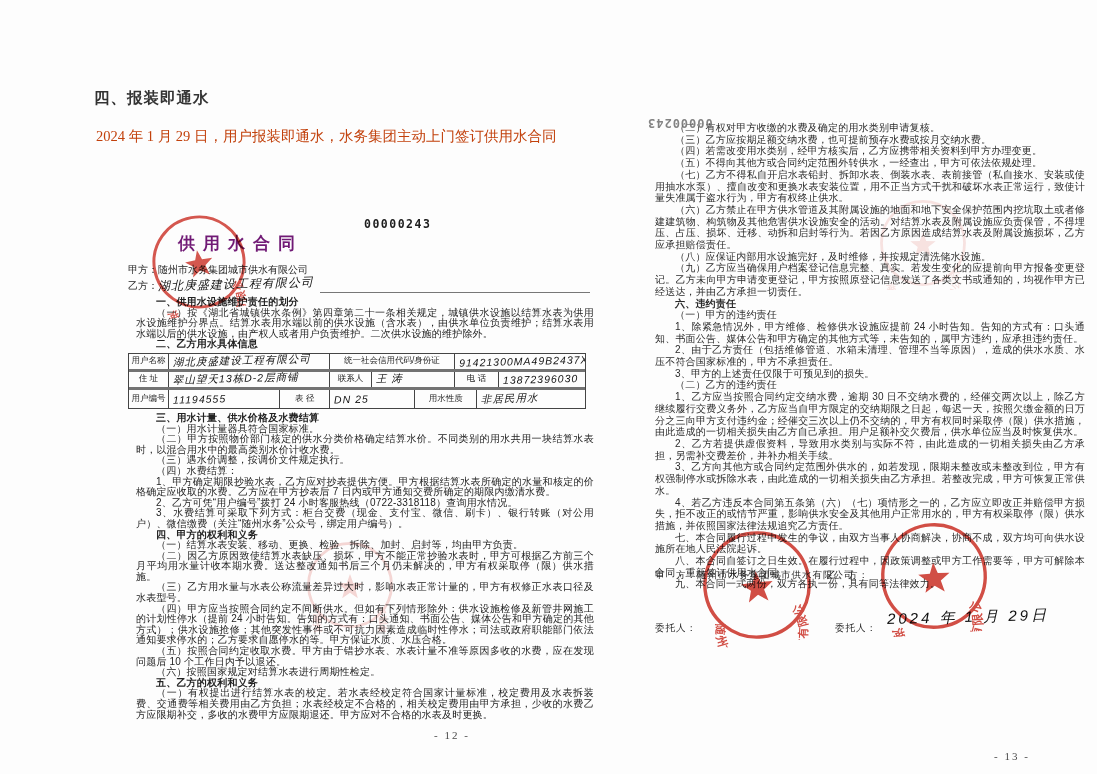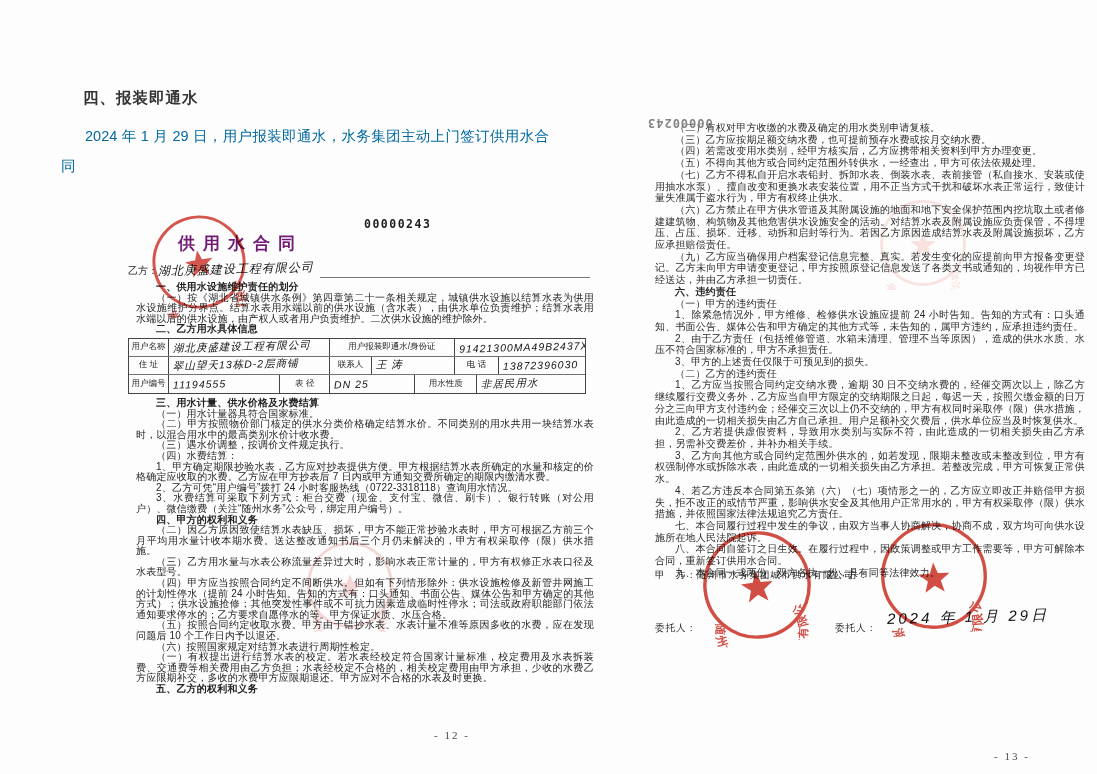--- a/index.html
+++ b/index.html
@@ -2,36 +2,36 @@
 <html><head>
 <meta charset="utf-8">
 <style>
   html,body{margin:0;padding:0;}
   body{
     width:1097px;height:774px;position:relative;overflow:hidden;
     background:#fdfdfd;color:#2a2a2a;
     font-family:"Liberation Sans",sans-serif;
   }
   
-  .page-left-text{position:absolute;left:61px;top:88px;width:500px;}
+  .page-left-text{position:absolute;left:72px;top:88px;width:500px;font-family:Liberation Serif, serif;}
   .heading{font-size:15.5px;font-weight:bold;color:#333;margin:0 0 12px 22px;letter-spacing:1px;}
-  .intro{font-size:14.5px;line-height:30px;color:#0369a1;margin:0;text-indent:24px;width:488px;text-align:justify;}
+  .intro{font-size:14.5px;line-height:30px;color:#c2410c;margin:0;text-indent:24px;width:488px;text-align:justify;}
 
   .contract{position:absolute;left:112px;top:208px;width:478px;height:466px;font-size:10px;color:#232323;}
   .serial{position:absolute;left:252px;top:9px;font-family:"DejaVu Sans Mono",monospace;font-size:11.5px;font-weight:bold;letter-spacing:1.5px;color:#1e1e1e;}
   .c-title{margin:24px 0 7px 66px;font-size:17px;font-weight:bold;letter-spacing:8px;color:#701a75;}
   .c-party{margin-left:16px;line-height:15px;font-size:10px;}
   .c-party-b{display:flex;align-items:flex-end;margin-left:16px;height:16px;}
   .u-line{flex:1;border-bottom:1px solid #777;margin-left:6px;height:13px;}
   .hand{font-style:italic;display:inline-block;transform:rotate(-1.5deg);color:#111;font-size:12px;letter-spacing:1px;white-space:nowrap;}
   .cbody{margin:4px 0 0 24px;width:458px;}
   .cpara{margin:0;text-indent:2em;text-align:justify;line-height:10.6px;font-size:10px;letter-spacing:0.2px;}
   .cpara.b{font-weight:bold;}
   .ctable{margin:3px 0 3px 16px;width:458px;border:1px solid #444;box-sizing:border-box;}
-  .trow{display:flex;height:18px;border-bottom:1px solid #737373;box-sizing:border-box;}
+  .trow{display:flex;height:18px;border-bottom:3px solid #737373;box-sizing:border-box;}
   .trow:last-child{border-bottom:none;text-align:right;}
   .tcell{border-right:1px solid #444;box-sizing:border-box;display:flex;align-items:center;justify-content:center;font-size:8.5px;overflow:hidden;white-space:nowrap;}
   .tcell:last-child{border-right:none;}
   .tval{justify-content:flex-start;padding-left:4px;}
   .tval .hand{font-size:10.5px;}
 
   
   .page-right-text{position:absolute;left:655px;top:122px;width:430px;height:566px;font-size:10px;}
   .mirror-serial{position:absolute;left:-8px;top:-6px;transform:rotate(180deg);color:#6e6e6e;font-weight:bold;font-size:12px;letter-spacing:1px;opacity:.85;font-family:"DejaVu Sans Mono",monospace;}
   .rpara{margin:0;text-indent:2em;text-align:justify;line-height:11.7px;font-size:10px;letter-spacing:0.2px;}
@@ -60,39 +60,40 @@
 <body>
 
 <div class="page-left-text">
   <h2 class="heading">四、报装即通水</h2>
   <p class="intro">2024 年 1 月 29 日，用户报装即通水，水务集团主动上门签订供用水合同</p>
 </div>
 
 <div class="contract">
   <div class="serial">00000243</div>
   <div class="c-title">供用水合同</div>
+  <div class="c-party">甲方：随州市水务集团城市供水有限公司</div>
   <div class="c-party-b">
     <span>乙方：</span>
     <span class="hand">湖北庚盛建设工程有限公司</span>
     <span class="u-line"></span>
   </div>
 
   <div class="cbody">
       <p class="cpara b">一、供用水设施维护责任的划分</p>
       <p class="cpara">（一）按《湖北省城镇供水条例》第四章第二十一条相关规定，城镇供水设施以结算水表为供用水设施维护分界点。结算水表用水端以前的供水设施（含水表），由供水单位负责维护；结算水表用水端以后的供水设施，由产权人或者用户负责维护。二次供水设施的维护除外。</p>
       <p class="cpara b">二、乙方用水具体信息</p>
     </div>
 
   <div class="ctable">
     <div class="trow">
       <div class="tcell" style="width:40px">用户名称</div>
       <div class="tcell tval" style="width:162px">
           <span class="hand">湖北庚盛建设工程有限公司</span>
         </div>
-      <div class="tcell" style="width:125px">用户报装即通水/身份证</div>
+      <div class="tcell" style="width:125px">统一社会信用代码/身份证</div>
       <div class="tcell tval" style="width:131px">
           <span class="hand">91421300MA49B2437X</span>
         </div>
     </div>
     <div class="trow">
       <div class="tcell" style="width:40px">住  址</div>
       <div class="tcell tval" style="width:162px">
           <span class="hand">翠山望天13栋D-2层商铺</span>
         </div>
       <div class="tcell" style="width:42px">联系人</div>
@@ -123,42 +124,44 @@
   <div class="cbody">
       <p class="cpara b">三、用水计量、供水价格及水费结算</p>
       <p class="cpara">（一）用水计量器具符合国家标准。</p>
       <p class="cpara">（二）甲方按照物价部门核定的供水分类价格确定结算水价。不同类别的用水共用一块结算水表时，以混合用水中的最高类别水价计收水费。</p>
       <p class="cpara">（三）遇水价调整，按调价文件规定执行。</p>
       <p class="cpara">（四）水费结算：</p>
       <p class="cpara">1、甲方确定期限抄验水表，乙方应对抄表提供方便。甲方根据结算水表所确定的水量和核定的价格确定应收取的水费。乙方应在甲方抄表后 7 日内或甲方通知交费所确定的期限内缴清水费。</p>
       <p class="cpara">2、乙方可凭“用户编号”拨打 24 小时客服热线（0722-3318118）查询用水情况。</p>
       <p class="cpara">3、水费结算可采取下列方式：柜台交费（现金、支付宝、微信、刷卡）、银行转账（对公用户）、微信缴费（关注“随州水务”公众号，绑定用户编号）。</p>
       <p class="cpara b">四、甲方的权利和义务</p>
+      <p class="cpara">（一）结算水表安装、移动、更换、检验、拆除、加封、启封等，均由甲方负责。</p>
       <p class="cpara">（二）因乙方原因致使结算水表缺压、损坏，甲方不能正常抄验水表时，甲方可根据乙方前三个月平均用水量计收本期水费。送达整改通知书后三个月仍未解决的，甲方有权采取停（限）供水措施。</p>
       <p class="cpara">（三）乙方用水量与水表公称流量差异过大时，影响水表正常计量的，甲方有权修正水表口径及水表型号。</p>
       <p class="cpara">（四）甲方应当按照合同约定不间断供水。但如有下列情形除外：供水设施检修及新管井网施工的计划性停水（提前 24 小时告知。告知的方式有：口头通知、书面公告、媒体公告和甲方确定的其他方式）；供水设施抢修；其他突发性事件或不可抗力因素造成临时性停水；司法或政府职能部门依法通知要求停水的；乙方要求自愿停水的等。甲方保证水质、水压合格。</p>
       <p class="cpara">（五）按照合同约定收取水费。甲方由于错抄水表、水表计量不准等原因多收的水费，应在发现问题后 10 个工作日内予以退还。</p>
       <p class="cpara">（六）按照国家规定对结算水表进行周期性检定。</p>
+      <p class="cpara b">五、乙方的权利和义务</p>
       <p class="cpara">（一）有权提出进行结算水表的校定。若水表经校定符合国家计量标准，校定费用及水表拆装费、交通费等相关费用由乙方负担；水表经校定不合格的，相关校定费用由甲方承担，少收的水费乙方应限期补交，多收的水费甲方应限期退还。甲方应对不合格的水表及时更换。</p>
-      <p class="cpara b">五、乙方的权利和义务</p>
     </div>
 </div>
 
 <div class="pageno pageno-left">- 12 -</div>
 
 <div class="page-right-text">
   <div class="mirror-serial">00000243</div>
 
   <div>
       <p class="rpara">（二）有权对甲方收缴的水费及确定的用水类别申请复核。</p>
       <p class="rpara">（三）乙方应按期足额交纳水费，也可提前预存水费或按月交纳水费。</p>
       <p class="rpara">（四）若需改变用水类别，经甲方核实后，乙方应携带相关资料到甲方办理变更。</p>
       <p class="rpara">（五）不得向其他方或合同约定范围外转供水，一经查出，甲方可依法依规处理。</p>
       <p class="rpara">（七）乙方不得私自开启水表铅封、拆卸水表、倒装水表、表前接管（私自接水、安装或使用抽水水泵）、擅自改变和更换水表安装位置，用不正当方式干扰和破坏水表正常运行，致使计量失准属于盗水行为，甲方有权终止供水。</p>
       <p class="rpara">（六）乙方禁止在甲方供水管道及其附属设施的地面和地下安全保护范围内挖坑取土或者修建建筑物、构筑物及其他危害供水设施安全的活动。对结算水表及附属设施应负责保管，不得埋压、占压、损坏、迁移、动拆和启封等行为。若因乙方原因造成结算水表及附属设施损坏，乙方应承担赔偿责任。</p>
+      <p class="rpara">（八）应保证内部用水设施完好，及时维修，并按规定清洗储水设施。</p>
       <p class="rpara">（九）乙方应当确保用户档案登记信息完整、真实。若发生变化的应提前向甲方报备变更登记。乙方未向甲方申请变更登记，甲方按照原登记信息发送了各类文书或通知的，均视作甲方已经送达，并由乙方承担一切责任。</p>
       <p class="rpara b">六、违约责任</p>
       <p class="rpara">（一）甲方的违约责任</p>
       <p class="rpara">1、除紧急情况外，甲方维修、检修供水设施应提前 24 小时告知。告知的方式有：口头通知、书面公告、媒体公告和甲方确定的其他方式等，未告知的，属甲方违约，应承担违约责任。</p>
       <p class="rpara">2、由于乙方责任（包括维修管道、水箱未清理、管理不当等原因），造成的供水水质、水压不符合国家标准的，甲方不承担责任。</p>
       <p class="rpara">3、甲方的上述责任仅限于可预见到的损失。</p>
       <p class="rpara">（二）乙方的违约责任</p>
       <p class="rpara">1、乙方应当按照合同约定交纳水费，逾期 30 日不交纳水费的，经催交两次以上，除乙方继续履行交费义务外，乙方应当自甲方限定的交纳期限之日起，每迟一天，按照欠缴金额的日万分之三向甲方支付违约金；经催交三次以上仍不交纳的，甲方有权同时采取停（限）供水措施，由此造成的一切相关损失由乙方自己承担。用户足额补交欠费后，供水单位应当及时恢复供水。</p>
       <p class="rpara">2、乙方若提供虚假资料，导致用水类别与实际不符，由此造成的一切相关损失由乙方承担，另需补交费差价，并补办相关手续。</p>
       <p class="rpara">3、乙方向其他方或合同约定范围外供水的，如若发现，限期未整改或未整改到位，甲方有权强制停水或拆除水表，由此造成的一切相关损失由乙方承担。若整改完成，甲方可恢复正常供水。</p>

